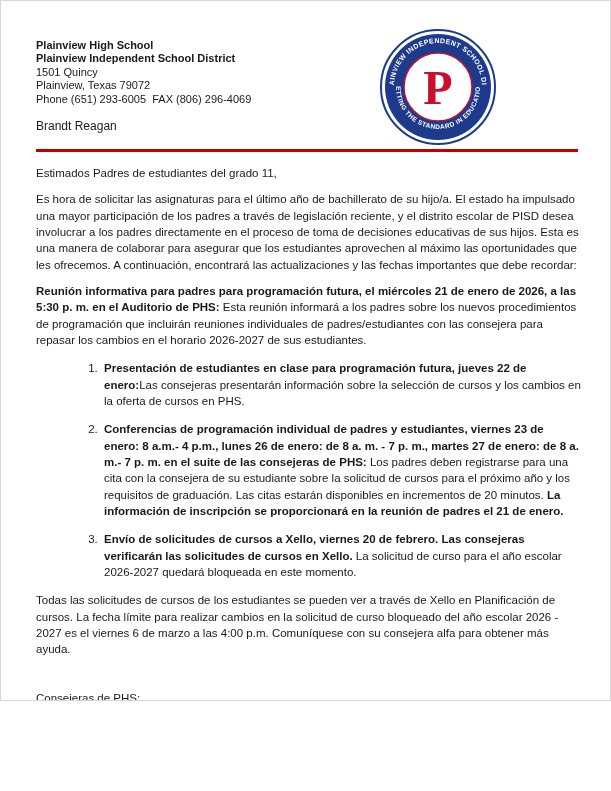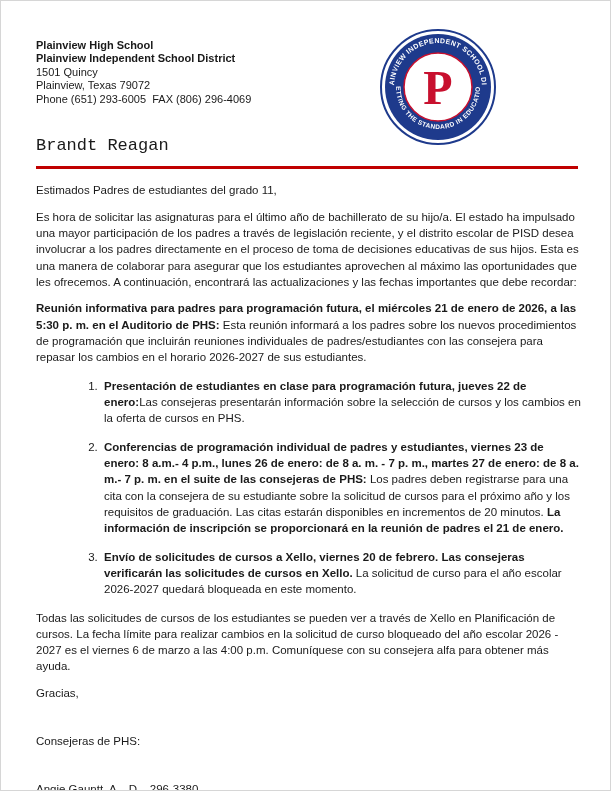--- a/index.html
+++ b/index.html
@@ -1,34 +1,34 @@
 <!DOCTYPE html>
 <html><head>
 <meta charset="utf-8">
 <style>
   * { margin: 0; padding: 0; box-sizing: border-box; }
   html, body { background: #ffffff; }
   .page {
     width: 611px;
-    height: 791px;
+    height: 701px;
     background: #ffffff;
     border: 1px solid #d6d6d6;
     font-family: "Liberation Sans", sans-serif;
     color: #1a1a1a;
     position: relative;
     padding: 38px 28px 0 35px;
     font-size: 11.5px;
     line-height: 1.42;
     overflow: hidden;
   }
   .letterhead { position: relative; min-height: 100px; }
   .school-info { font-size: 11px; line-height: 1.22; }
   .bold { font-weight: bold; }
   .pre { white-space: pre-wrap; }
-  .principal-block { margin-top: 29px; font-size: 17px; line-height: 1.25; font-family: Liberation Mono, monospace; }
+  .principal-block { margin-top: 13px; font-size: 12px; line-height: 1.25; }
   .logo-wrap { position: absolute; top: -12px; left: 342px; width: 120px; height: 120px; }
   .red-rule { height: 3px; background: #c00000; margin: 10px 4px 13px 0; }
   .letter-body p { margin: 0 0 10px 0; }
   .salutation { font-weight: normal; }
   ol.events-list { margin: 12px 0 10px 0; padding-left: 50px; }
   ol.events-list li { margin-bottom: 12px; padding-left: 3px; margin-left: 15px; }
   .thanks { margin-top: 16px; }
   .counselors-block { margin-top: 6px; }
   .counselors-block div { line-height: 1.4; margin-top: 32px; }
 </style>
@@ -80,21 +80,20 @@
     <p><span class="bold">Reunión informativa para padres para programación futura, el miércoles 21 de enero de 2026, a las 5:30 p. m. en el Auditorio de PHS:</span><span> Esta reunión informará a los padres sobre los nuevos procedimientos de programación que incluirán reuniones individuales de padres/estudiantes con las consejera para repasar los cambios en el horario 2026-2027 de sus estudiantes.</span></p>
 
     <ol class="events-list">
       <li><span class="bold">Presentación de estudiantes en clase para programación futura, jueves 22 de enero:</span><span>Las consejeras presentarán información sobre la selección de cursos y los cambios en la oferta de cursos en PHS.</span><span class="bold"></span></li>
       <li><span class="bold">Conferencias de programación individual de padres y estudiantes, viernes 23 de enero: 8 a.m.- 4 p.m., lunes 26 de enero: de 8 a. m. - 7 p. m., martes 27 de enero: de 8 a. m.- 7 p. m. en el suite de las consejeras de PHS:</span><span> Los padres deben registrarse para una cita con la consejera de su estudiante sobre la solicitud de cursos para el próximo año y los requisitos de graduación. Las citas estarán disponibles en incrementos de 20 minutos. </span><span class="bold">La información de inscripción se proporcionará en la reunión de padres el 21 de enero.</span></li>
       <li><span class="bold">Envío de solicitudes de cursos a Xello,  viernes 20 de febrero. Las consejeras verificarán las solicitudes de cursos en Xello.</span><span> La solicitud de curso para el año escolar 2026-2027 quedará bloqueada en este momento.</span><span class="bold"></span></li>
     </ol>
 
     <p>Todas las solicitudes de cursos de los estudiantes se pueden ver a través de Xello en Planificación de cursos. La fecha límite para realizar cambios en la solicitud de curso bloqueado del año escolar 2026 - 2027 es el viernes 6 de marzo a las 4:00 p.m. Comuníquese con su consejera alfa para obtener más ayuda.</p>
 
-    <p class="thanks">Gracias,</p>
 
     <div class="counselors-block">
       <div>Consejeras de PHS:</div>
       <div>Angie Gauntt, A – D – 296-3380</div>
       <div>Andrea Morales, Re- Z – 296-3313</div>
     </div>
 
   </main>
 </div>
 

